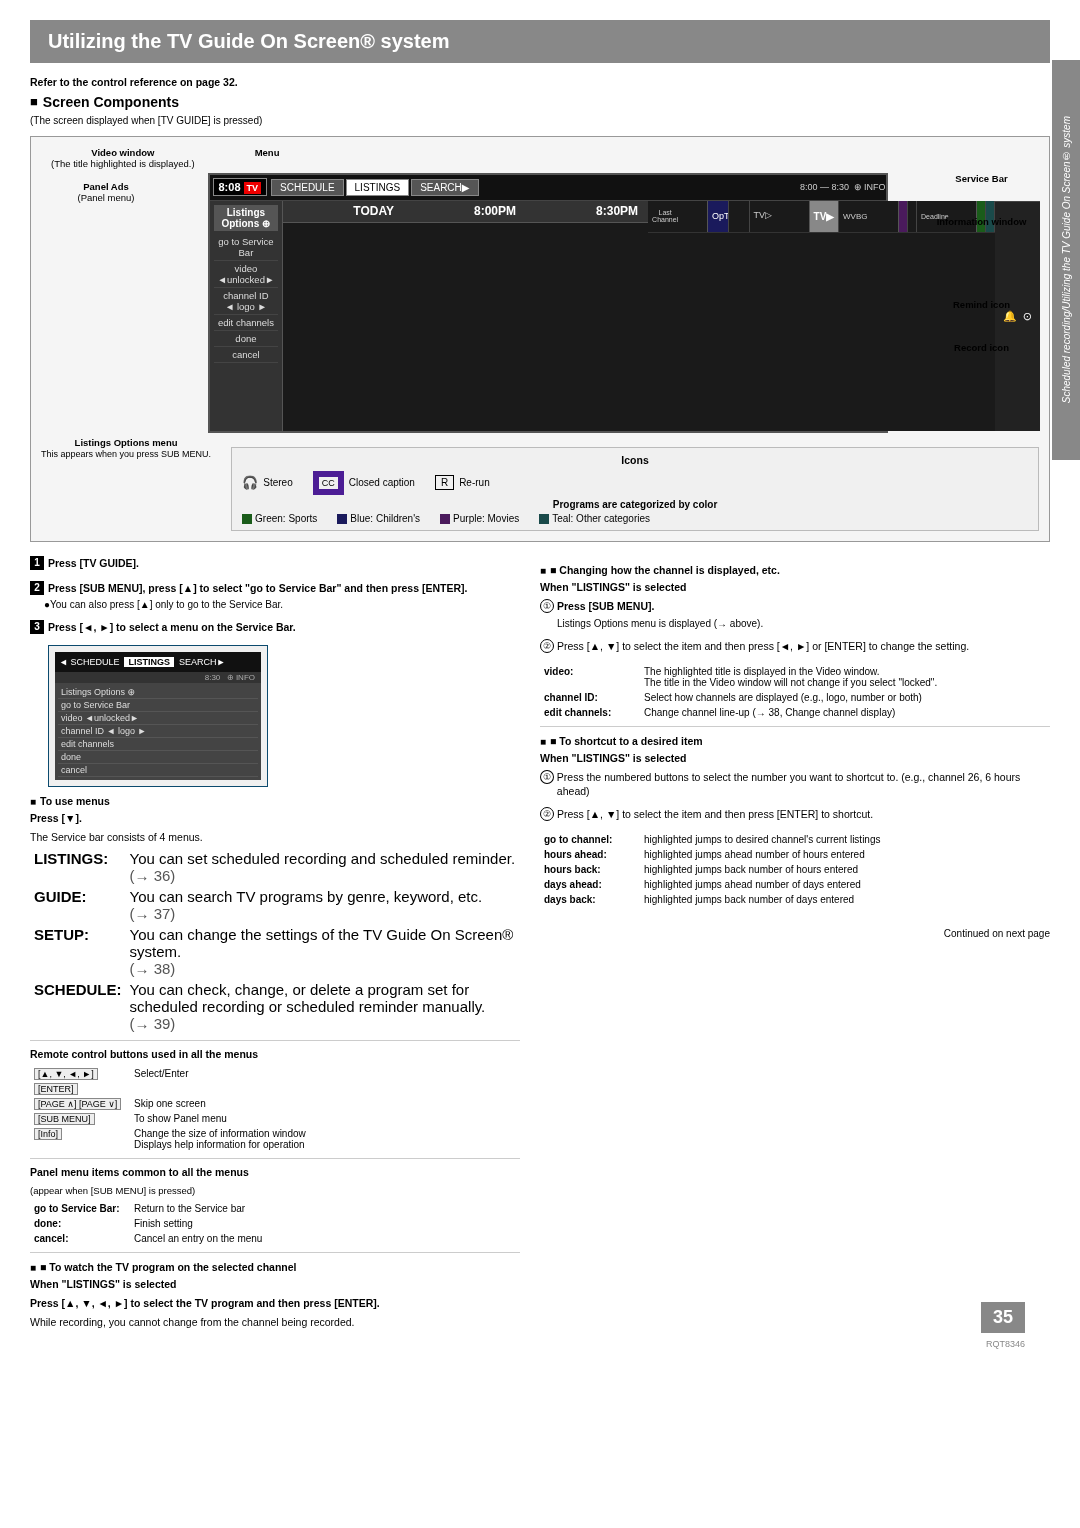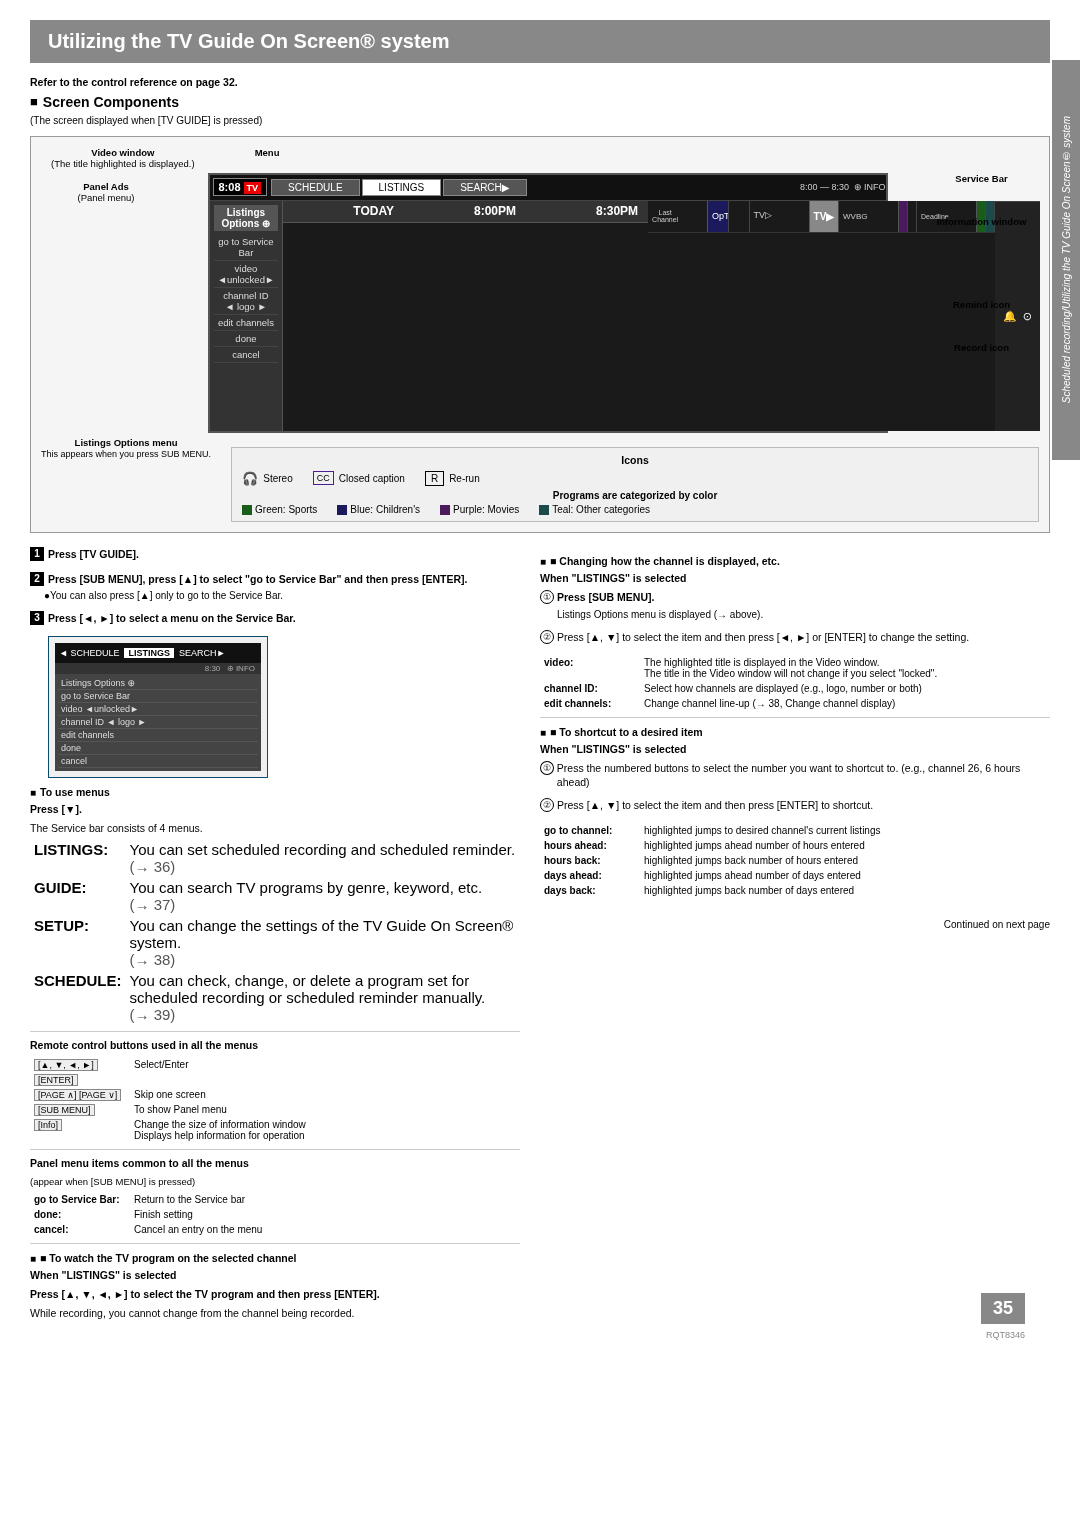--- a/index.html
+++ b/index.html
@@ -74,21 +74,21 @@
       color: #fff;
       font-weight: bold;
       font-size: 11px;
       padding: 2px 5px;
       border: 1px solid #888;
       margin: 0 3px;
     }
     .service-bar .tab {
       background: #555;
       color: #fff;
-      padding: 2px 16px;
+      padding: 2px 8px;
       margin: 0 1px;
       font-size: 10px;
       border: 1px solid #888;
     }
     .service-bar .tab.active { background: #fff; color: #000; }
     .service-bar .info-time {
       margin-left: 8px;
       color: #ccc;
       font-size: 9px;
     }
@@ -293,21 +293,21 @@
     }
     .icon-item {
       display: flex;
       align-items: center;
       gap: 5px;
     }
     .icon-symbol {
       font-size: 13px;
     }
     .cc-box {
-      border: 1px solid #4c1d95;
+      border: 6px solid #4c1d95;
       padding: 1px 3px;
       font-size: 9px;
     }
     .rerun-box {
       border: 1px solid #000;
       padding: 1px 5px;
       font-size: 10px;
     }
     
     .circled {

